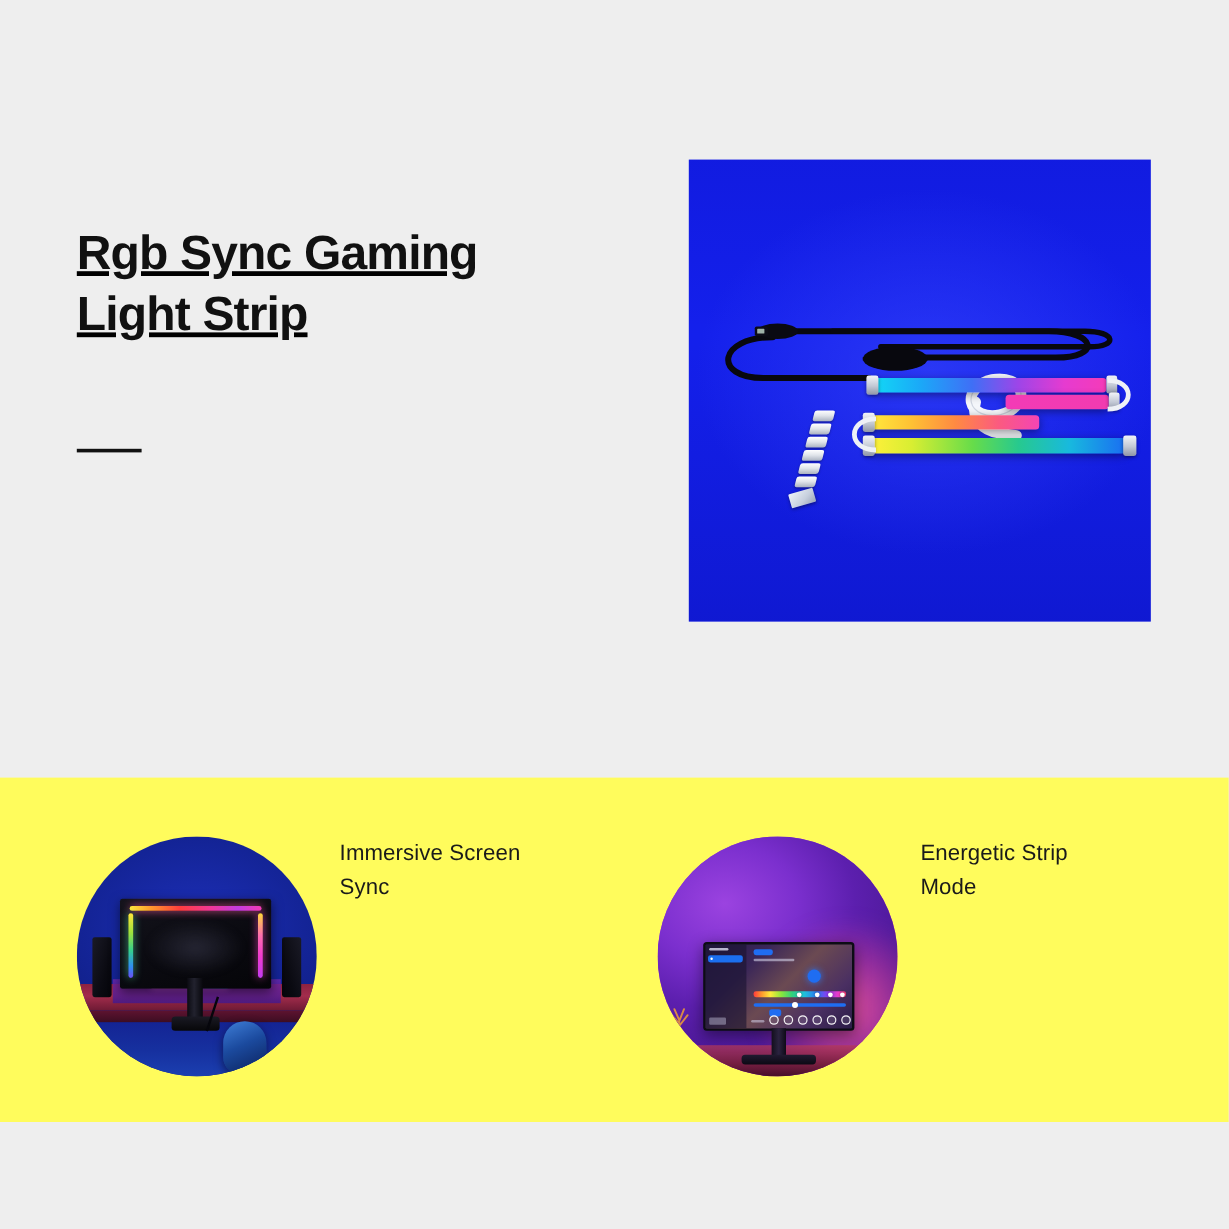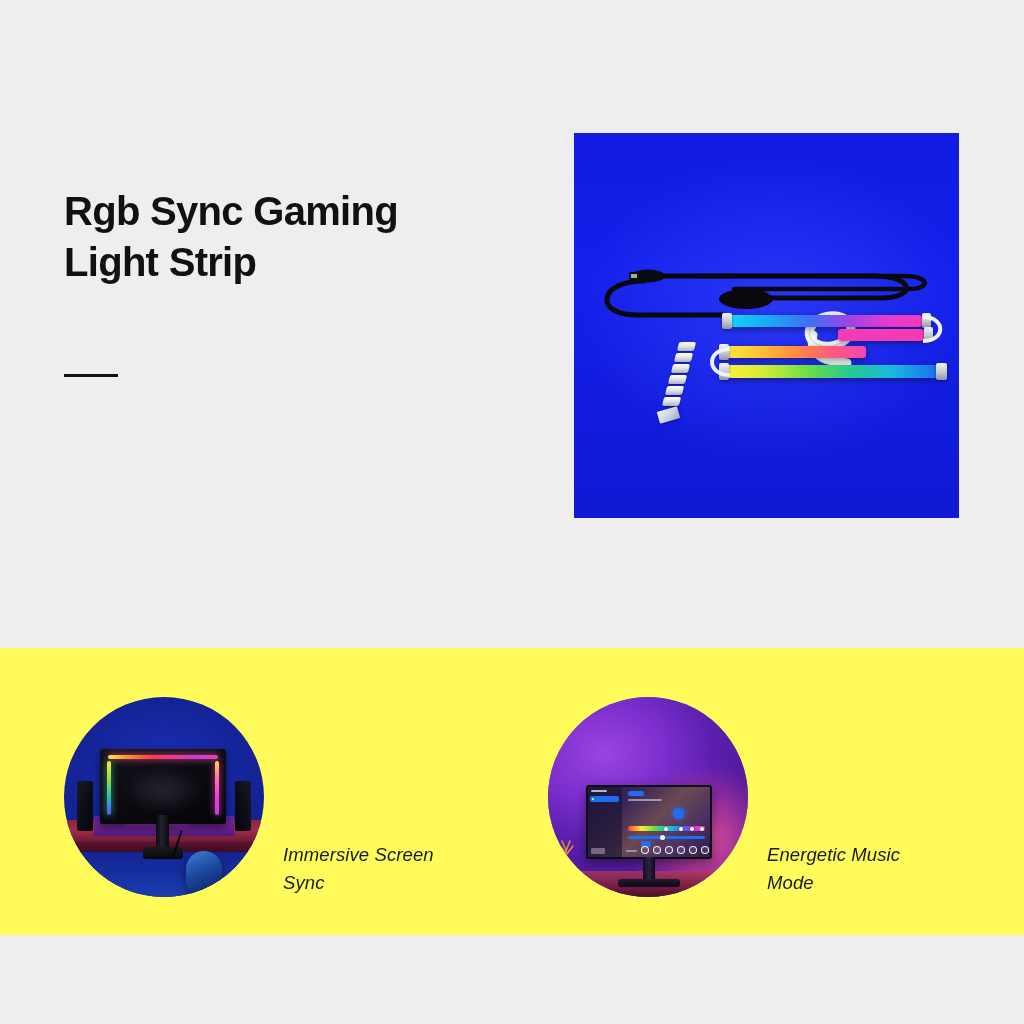--- a/index.html
+++ b/index.html
@@ -21,20 +21,21 @@
     width: 1024px;
     height: 1024px;
   }
 
   
   .hero-text {
     position: absolute;
     left: 64px;
     top: 186px;
     width: 470px;
+    text-decoration: underline;
   }
   .hero-title {
     font-size: 40px;
     line-height: 1.27;
     font-weight: 800;
     letter-spacing: -0.7px;
     color: #111111;
     margin: 0;
     white-space: pre-line;
   }
@@ -165,22 +166,21 @@
     left: 0;
     top: 648px;
     width: 1024px;
     height: 287px;
     background: #fffc5c;
   }
   .feature {
     position: absolute;
     top: 49px;
     display: flex;
-    align-items: flex-end;
-    font-style: italic;
+    align-items: flex-start;
   }
   .feature-a { left: 64px; }
   .feature-b { left: 548px; }
 
   .feature-circle {
     position: relative;
     width: 200px;
     height: 200px;
     border-radius: 50%;
     overflow: hidden;
@@ -617,19 +617,19 @@
               <div class="s2-preset" style="left:101px; top:59px;"></div>
               <div class="s2-preset" style="left:113px; top:59px;"></div>
 
               <div class="s2-corner"></div>
             </div>
           </div>
           <div class="s2-stand-neck"></div>
           <div class="s2-stand-base"></div>
         </div>
       </div>
-      <div class="feature-label">Energetic Music
+      <div class="feature-label">Energetic Strip
 Mode</div>
     </div>
 
   </div>
 
 </div>
 
 </body></html>

